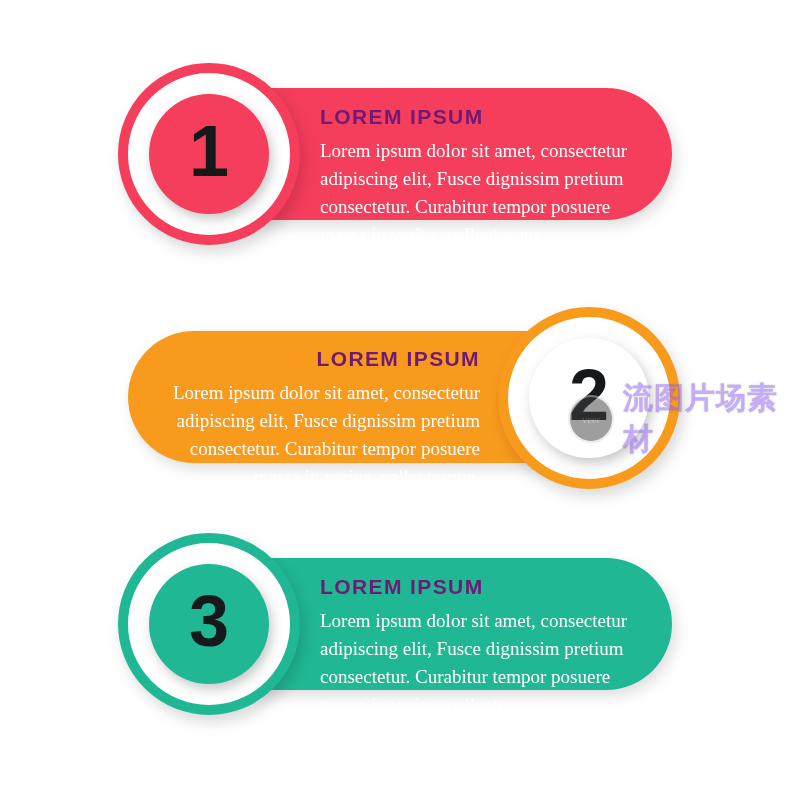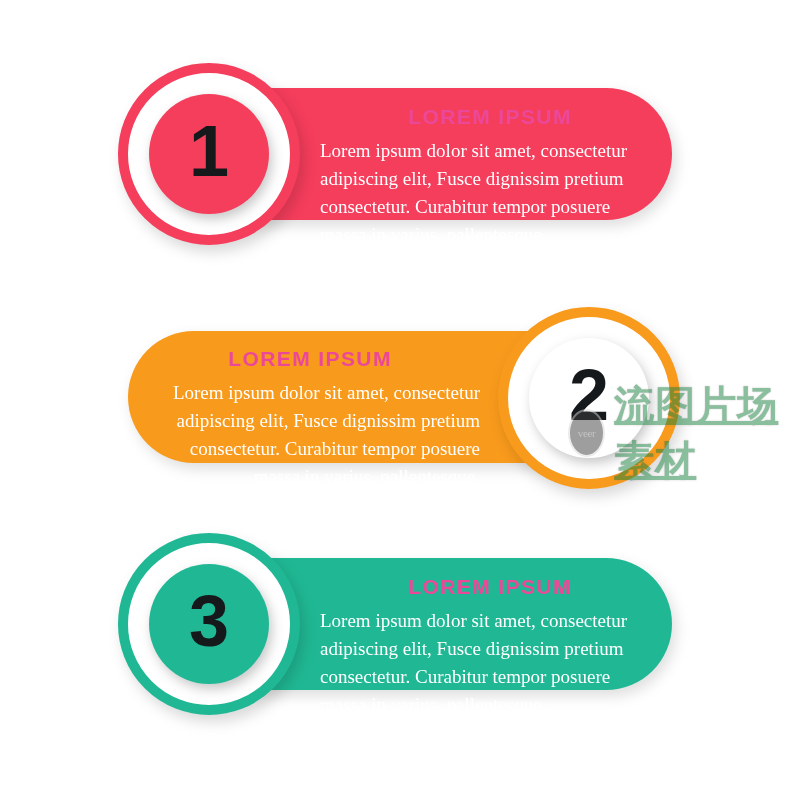--- a/index.html
+++ b/index.html
@@ -62,22 +62,21 @@
   .bar-text {
     position: absolute;
     color: #ffffff;
     box-sizing: border-box;
   }
   .bar-title {
     font-size: 21px;
     font-weight: bold;
     letter-spacing: 1.4px;
     margin: 0 0 8px 0;
-    color: #ec4899;
-    text-align: center;
+    color: #701a75;
   }
   .bar-body {
     font-family: "Liberation Serif", serif;
     font-size: 19px;
     line-height: 1.48;
     color: #ffffff;
     margin: 0;
   }
 
   #text-1 { left: 320px; top: 45px; width: 340px; text-align: left; }
@@ -164,27 +163,26 @@
     border: 2px solid #d9d9d9;
     display: flex;
     align-items: center;
     justify-content: center;
     font-size: 11px;
     color: #8a8a8a;
     font-family: "Liberation Serif", serif;
     letter-spacing: -0.3px;
   }
   .wm-text {
-    font-size: 40px;
-    color: #15803d;
+    font-size: 30px;
+    color: #8b5cf6;
     font-family: "Liberation Sans", sans-serif;
     font-weight: bold;
     text-shadow: 0 0 2px rgba(120,120,120,0.55), 0 0 1px rgba(120,120,120,0.8);
     letter-spacing: 1px;
-    text-decoration: underline;
   }
 </style>
 </head>
 <body>
 
 <div class="stage">
 
   <div class="row" id="row-1">
     <div class="bar-shadow" id="bar-1-shadow"></div>
     <div class="bar" id="bar-1" style="background: rgb(245, 61, 92);"></div>

